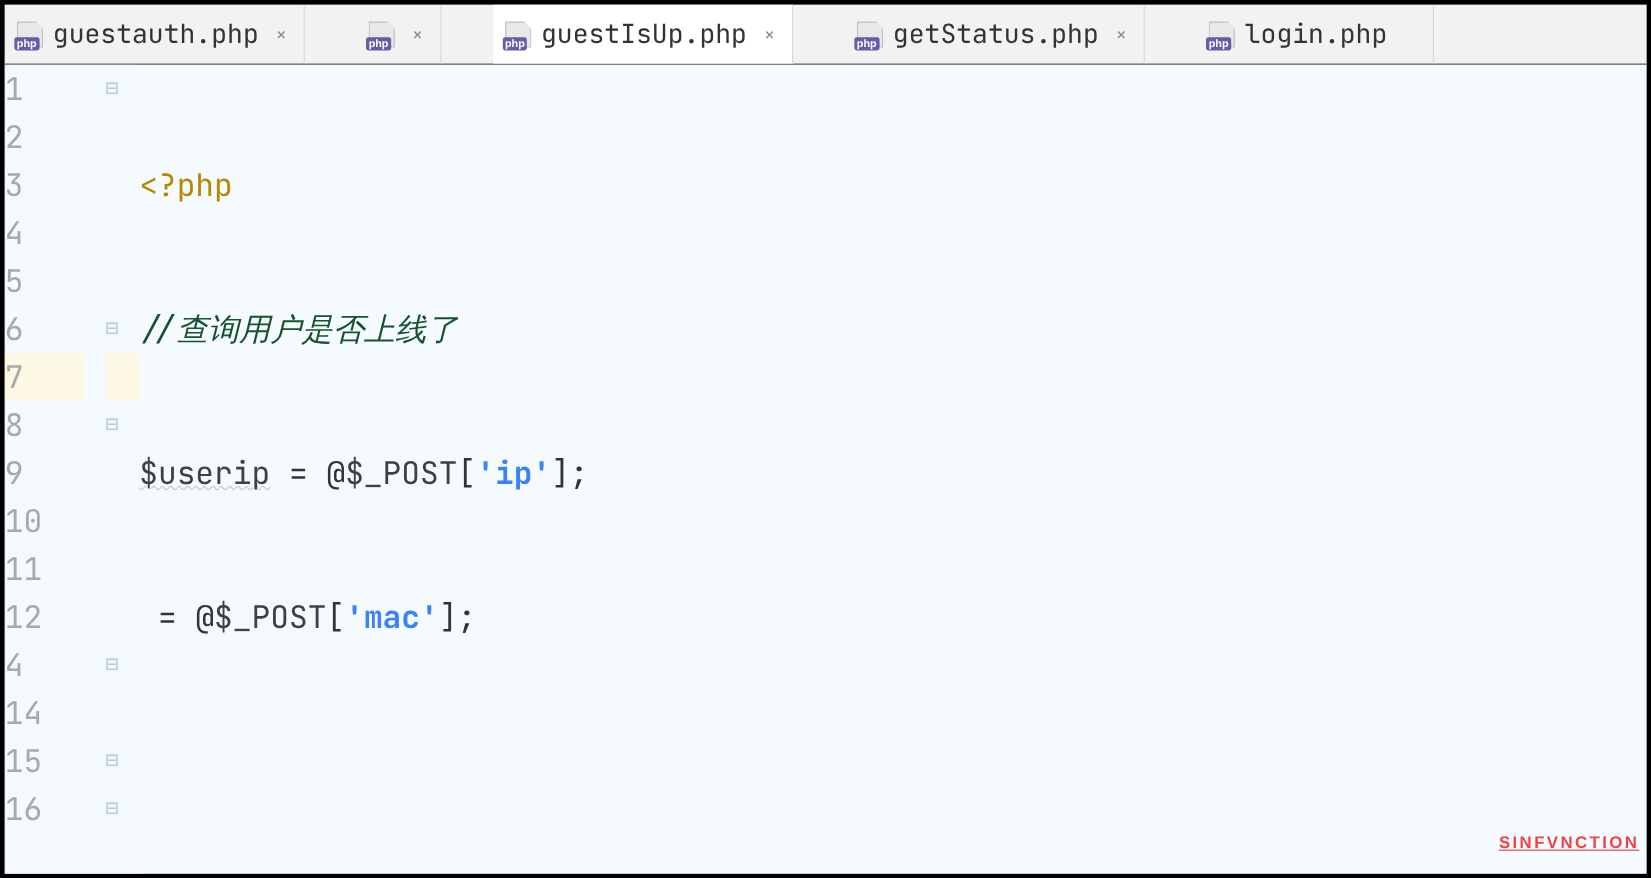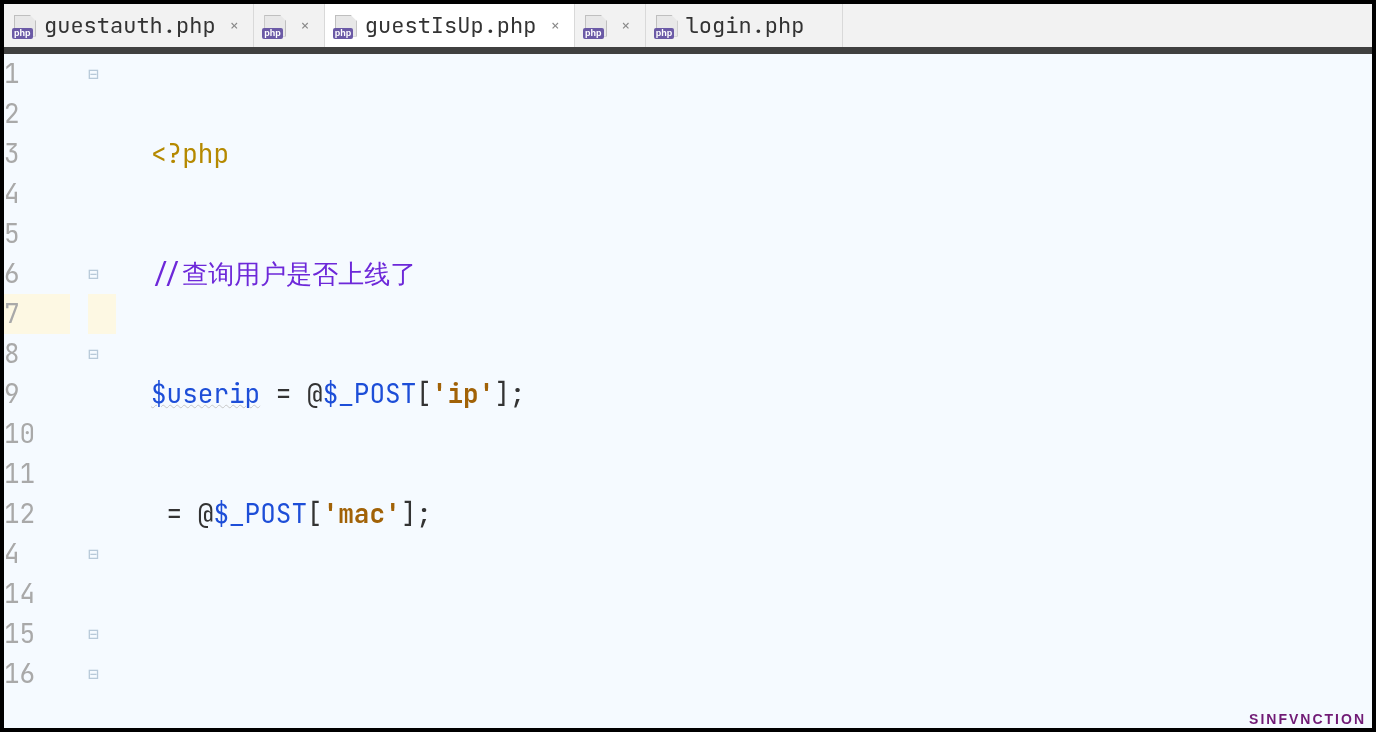--- a/index.html
+++ b/index.html
@@ -1,40 +1,40 @@
 <!DOCTYPE html>
 <html><head>
 <meta charset="utf-8">
 <style>
   * { box-sizing: border-box; margin: 0; padding: 0; }
   html, body { width: 1376px; height: 732px; overflow: hidden; font-family: "JetBrains Mono", "Fira Code", Menlo, Consolas, monospace; }
   .frame { width: 1376px; height: 732px; border: 4px solid #000; background: #fff; display: flex; flex-direction: column; position: relative; }
-  .tabbar { height: 50px; background: #f2f2f2; display: flex; align-items: stretch; border-bottom: 7px solid #404040; }
+  .tabbar { height: 50px; background: #f2f2f2; display: flex; align-items: stretch; border-bottom: 1px solid #404040; gap: 43px; }
   .tab { display: flex; align-items: center; padding: 0 14px 0 10px; border-right: 1px solid #d9d9d9; font-size: 22px; color: #333; cursor: pointer; gap: 8px; white-space: nowrap; }
   .tab.active { background: #fff; justify-content: space-between; }
   .tab .php-icon { width: 22px; height: 22px; position: relative; display: inline-block; }
   .tab .php-icon::before { content: ""; position: absolute; inset: 0; background: #e8e8e8; border: 1px solid #bfbfbf; clip-path: polygon(0 0, 70% 0, 100% 30%, 100% 100%, 0 100%); }
   .tab .php-icon::after { content: "php"; position: absolute; bottom: -2px; left: -2px; font: 700 9px/1 sans-serif; color: #fff; background: #6b5aa6; padding: 1px 2px; border-radius: 2px; }
   .tab .close { font-size: 16px; color: #8a8a8a; margin-left: 6px; }
   .tab.noclose .close { visibility: hidden; }
   .editor { flex: 1; display: flex; background: #f5faff; font-size: 26px; line-height: 40px; overflow: hidden; }
   .gutter-ln { width: 84px; text-align: right; color: #a9a9a9; padding-right: 18px; user-select: none; background: #f5faff; }
   .gutter-fold { width: 28px; background: #f5faff; color: #b7c9d9; font-size: 18px; text-align: center; user-select: none; }
   .code { flex: 1; position: relative; white-space: pre; }
   .line { height: 40px; display: flex; align-items: center; }
-  .code .line { padding-left: 0; margin-left: 35px; }
+  .code .line { padding-left: 0; }
   .hl-current { background: #fdf8e3; }
   
   .tag  { color: #b58900; }
-  .var  { color: #1d4ed8; }
-  .com  { color: #6d28d9; }
+  .var  { color: #404040; }
+  .com  { color: #14532d; font-style: italic; }
   .op   { color: #333; }
-  .str  { color: #a16207; font-weight: 600; }
+  .str  { color: #3b82f6; font-weight: 600; }
   .wavy  { text-decoration: underline wavy #c7c7c7; text-decoration-thickness: 1px; }
-  .watermark { position: absolute; right: 6px; bottom: 2px; font: 600 14px/1 sans-serif; letter-spacing: 2px; color: #701a75; user-select: none; }
+  .watermark { position: absolute; right: 6px; bottom: 19px; font: 600 14px/1 sans-serif; letter-spacing: 2px; color: #ef4444; user-select: none; text-decoration: underline; }
 </style>
 </head>
 <body>
 
 <div class="frame">
 
   <div class="tabbar">
     <div class="tab">
       <span class="php-icon"></span>
       <span>guestauth.php</span>
@@ -44,20 +44,21 @@
       <span class="php-icon"></span>
       <span class="close">×</span>
     </div>
     <div class="tab active">
       <span class="php-icon"></span>
       <span>guestIsUp.php</span>
       <span class="close">×</span>
     </div>
     <div class="tab">
       <span class="php-icon"></span>
+      <span>getStatus.php</span>
       <span class="close">×</span>
     </div>
     <div class="tab noclose">
       <span class="php-icon"></span>
       <span>login.php</span>
       <span class="close">×</span>
     </div>
   </div>
 
   <div class="editor">

